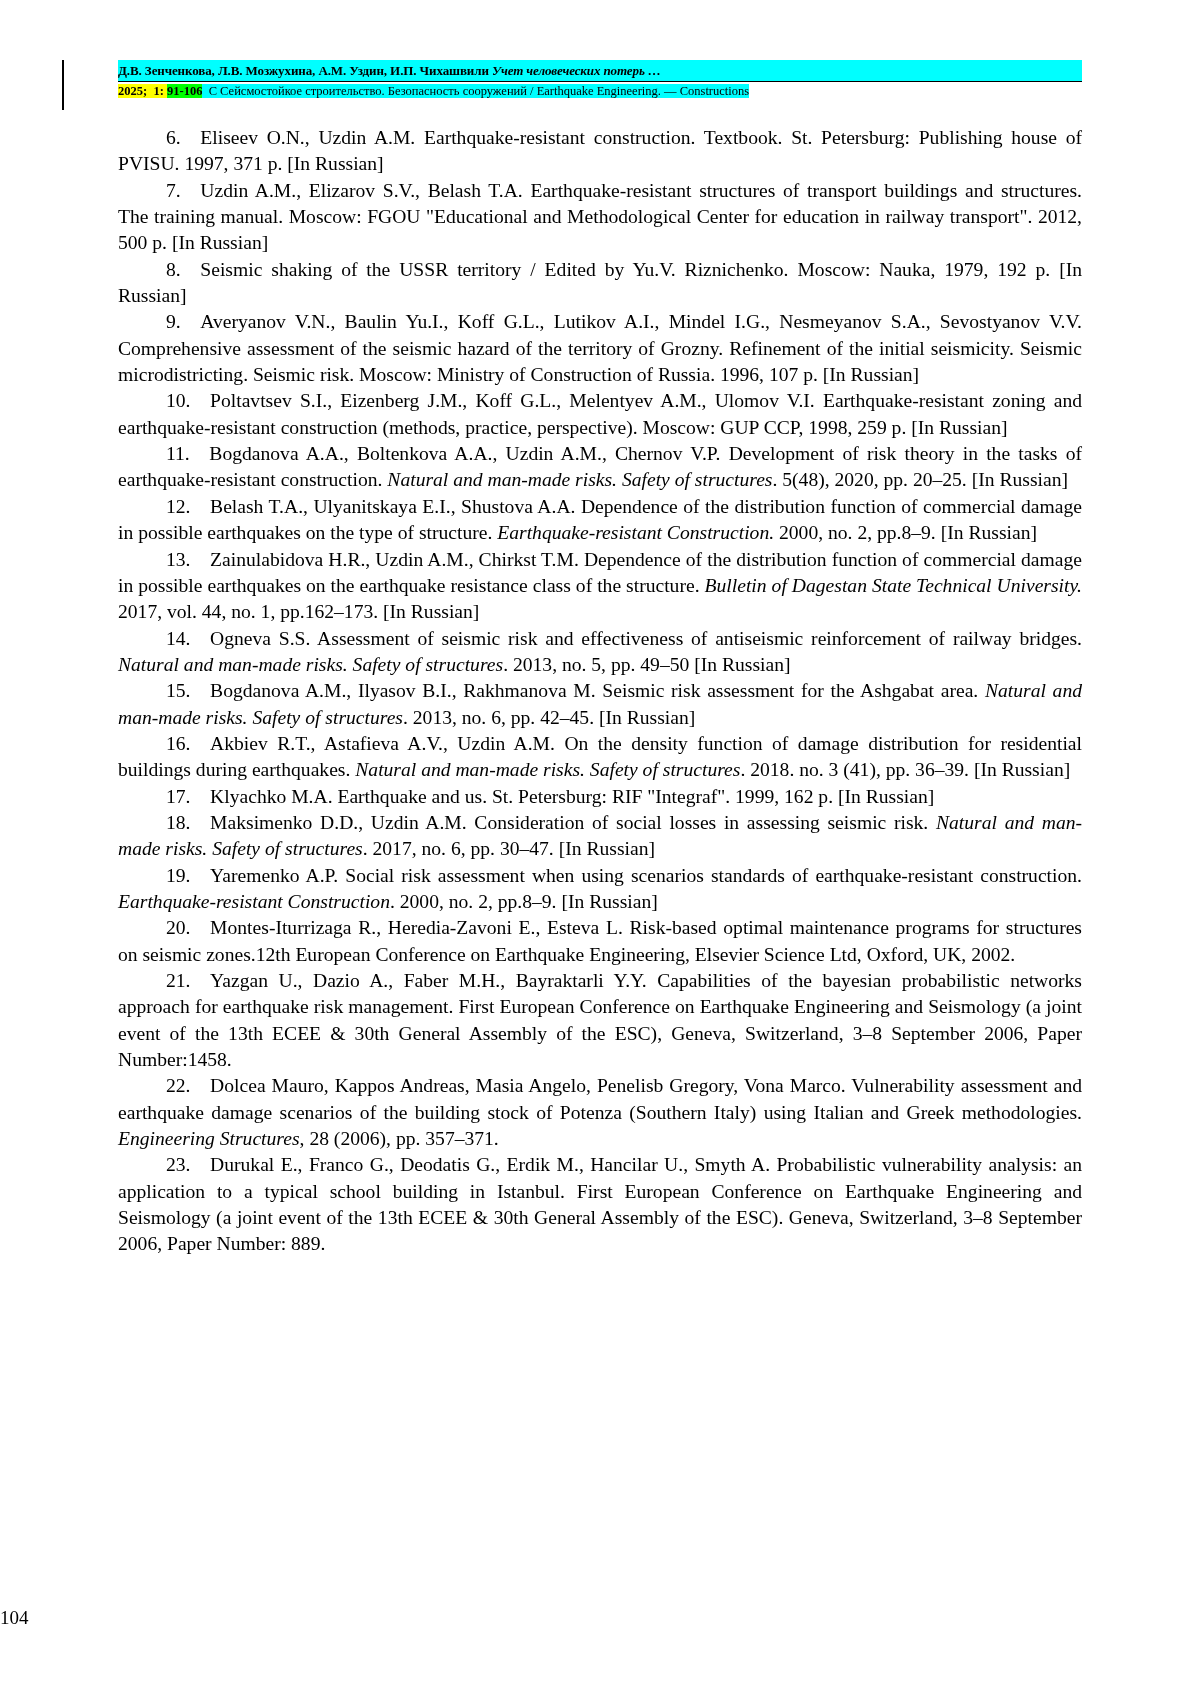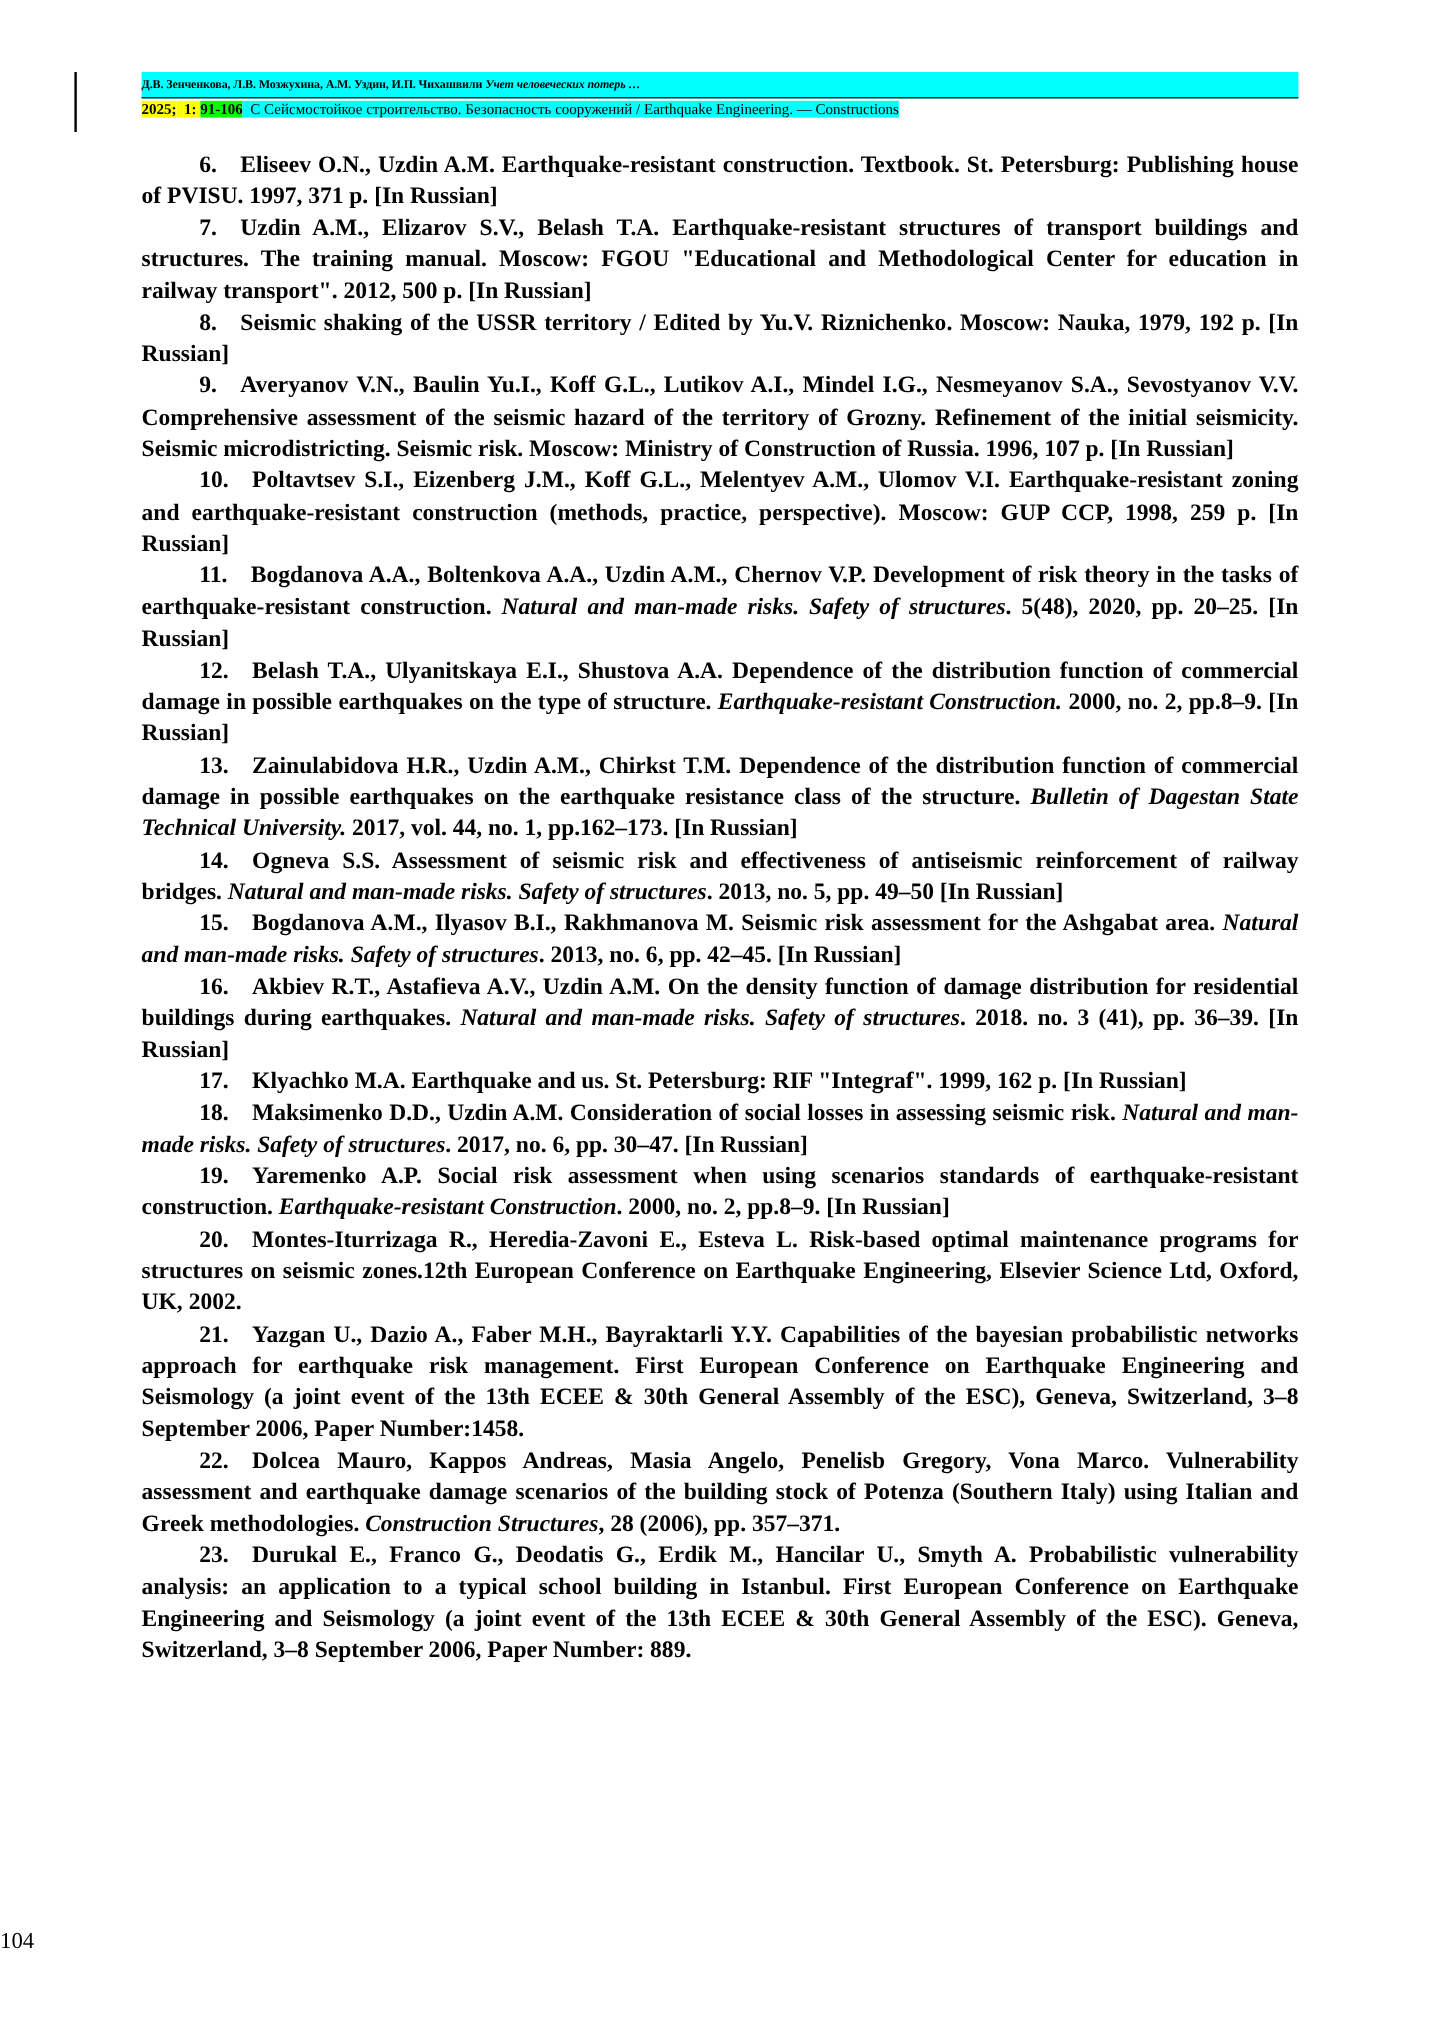--- a/index.html
+++ b/index.html
@@ -31,21 +31,21 @@
     position: absolute;
     left: -56px;
     top: 0px;
     width: 2px;
     height: 50px;
     background: #000;
   }
   .header-line1 {
     background: #00ffff;
     font-weight: bold;
-    font-size: 10px;
+    font-size: 13px;
     line-height: 19px;
     white-space: nowrap;
     letter-spacing: -0.1px;
     padding: 1px 0 1px 0;
     border-bottom: 1px solid #000;
   }
   .header-line1 .italic {
     font-style: italic;
   }
   .header-line2 {
@@ -71,21 +71,20 @@
   .refs {
     font-size: 19.6px;
     line-height: 1.345;
     text-align: justify;
     text-justify: inter-word;
   }
   .refs p {
     margin: 0;
     text-indent: 48px;
     text-align: justify;
-    font-weight: bold;
   }
   .refs i {
     font-style: italic;
   }
 
   
   .page-number {
     position: absolute;
     left: 0;
     right: 0;
@@ -120,19 +119,19 @@
       <p><span>12.</span> <span>Belash T.A., Ulyanitskaya E.I., Shustova A.A. Dependence of the distribution function of commercial damage in possible earthquakes on the type of structure. </span><i>Earthquake-resistant Construction.</i><span> 2000, no. 2, pp.8–9. [In Russian]</span></p>
       <p><span>13.</span> <span>Zainulabidova H.R., Uzdin A.M., Chirkst T.M. Dependence of the distribution function of commercial damage in possible earthquakes on the earthquake resistance class of the structure. </span><i>Bulletin of Dagestan State Technical University.</i><span>  2017, vol. 44, no. 1, pp.162–173. [In Russian]</span></p>
       <p><span>14.</span> <span>Ogneva S.S. Assessment of seismic risk and effectiveness of antiseismic reinforcement of railway bridges. </span><i>Natural and man-made risks. Safety of structures</i><span>. 2013, no. 5, pp. 49–50 [In Russian]</span></p>
       <p><span>15.</span> <span>Bogdanova A.M., Ilyasov B.I., Rakhmanova M. Seismic risk assessment for the Ashgabat area. </span><i>Natural and man-made risks. Safety of structures</i><span>. 2013, no. 6, pp. 42–45. [In Russian]</span></p>
       <p><span>16.</span> <span>Akbiev R.T., Astafieva A.V., Uzdin A.M. On the density function of damage distribution for residential buildings during earthquakes. </span><i>Natural and man-made risks. Safety of structures</i><span>. 2018. no. 3 (41), pp. 36–39. [In Russian]</span></p>
       <p><span>17.</span> <span>Klyachko M.A. Earthquake and us. St. Petersburg: RIF "Integraf". 1999, 162 p. [In Russian]</span></p>
       <p><span>18.</span> <span>Maksimenko D.D., Uzdin A.M. Consideration of social losses in assessing seismic risk. </span><i>Natural and man-made risks. Safety of structures</i><span>. 2017, no. 6, pp. 30–47. [In Russian]</span></p>
       <p><span>19.</span> <span>Yaremenko A.P. Social risk assessment when using scenarios standards of earthquake-resistant construction. </span><i>Earthquake-resistant Construction</i><span>. 2000, no. 2, pp.8–9. [In Russian]</span></p>
       <p><span>20.</span> <span>Montes-Iturrizaga R., Heredia-Zavoni E., Esteva L. Risk-based optimal maintenance programs for structures on seismic zones.12th European Conference on Earthquake Engineering, Elsevier Science Ltd, Oxford, UK, 2002.</span></p>
       <p><span>21.</span> <span>Yazgan U., Dazio A., Faber M.H., Bayraktarli Y.Y. Capabilities of the bayesian probabilistic networks approach for earthquake risk management. First European Conference on Earthquake Engineering and Seismology (a joint event of the 13th ECEE &amp; 30th General Assembly of the ESC), Geneva, Switzerland, 3–8 September 2006, Paper Number:1458.</span></p>
-      <p><span>22.</span> <span>Dolcea Mauro, Kappos Andreas, Masia Angelo, Penelisb Gregory, Vona Marco. Vulnerability assessment and earthquake damage scenarios of the building stock of Potenza (Southern Italy) using Italian and Greek methodologies. </span><i>Construction Structures</i><span>, 28 (2006), pp. 357–371.</span></p>
+      <p><span>22.</span> <span>Dolcea Mauro, Kappos Andreas, Masia Angelo, Penelisb Gregory, Vona Marco. Vulnerability assessment and earthquake damage scenarios of the building stock of Potenza (Southern Italy) using Italian and Greek methodologies. </span><i>Engineering Structures</i><span>, 28 (2006), pp. 357–371.</span></p>
       <p><span>23.</span> <span>Durukal E., Franco G., Deodatis G., Erdik M., Hancilar U., Smyth A. Probabilistic vulnerability analysis: an application to a typical school building in Istanbul. First European Conference on Earthquake Engineering and Seismology (a joint event of the 13th ECEE &amp; 30th General Assembly of the ESC). Geneva, Switzerland, 3–8 September 2006, Paper Number: 889.</span></p>
     </div>
 
   <div class="page-number">104</div>
 
 </div>
 
 </body></html>

